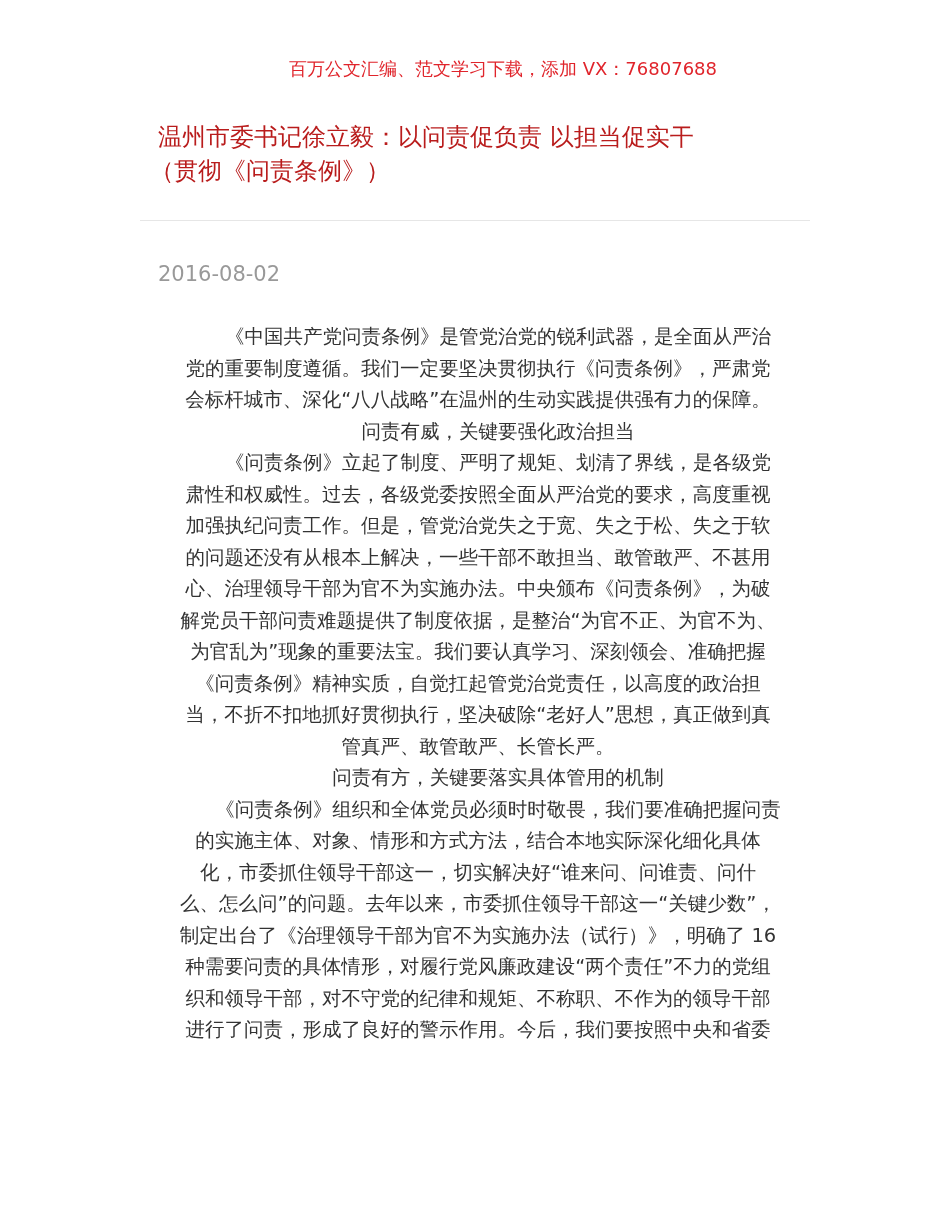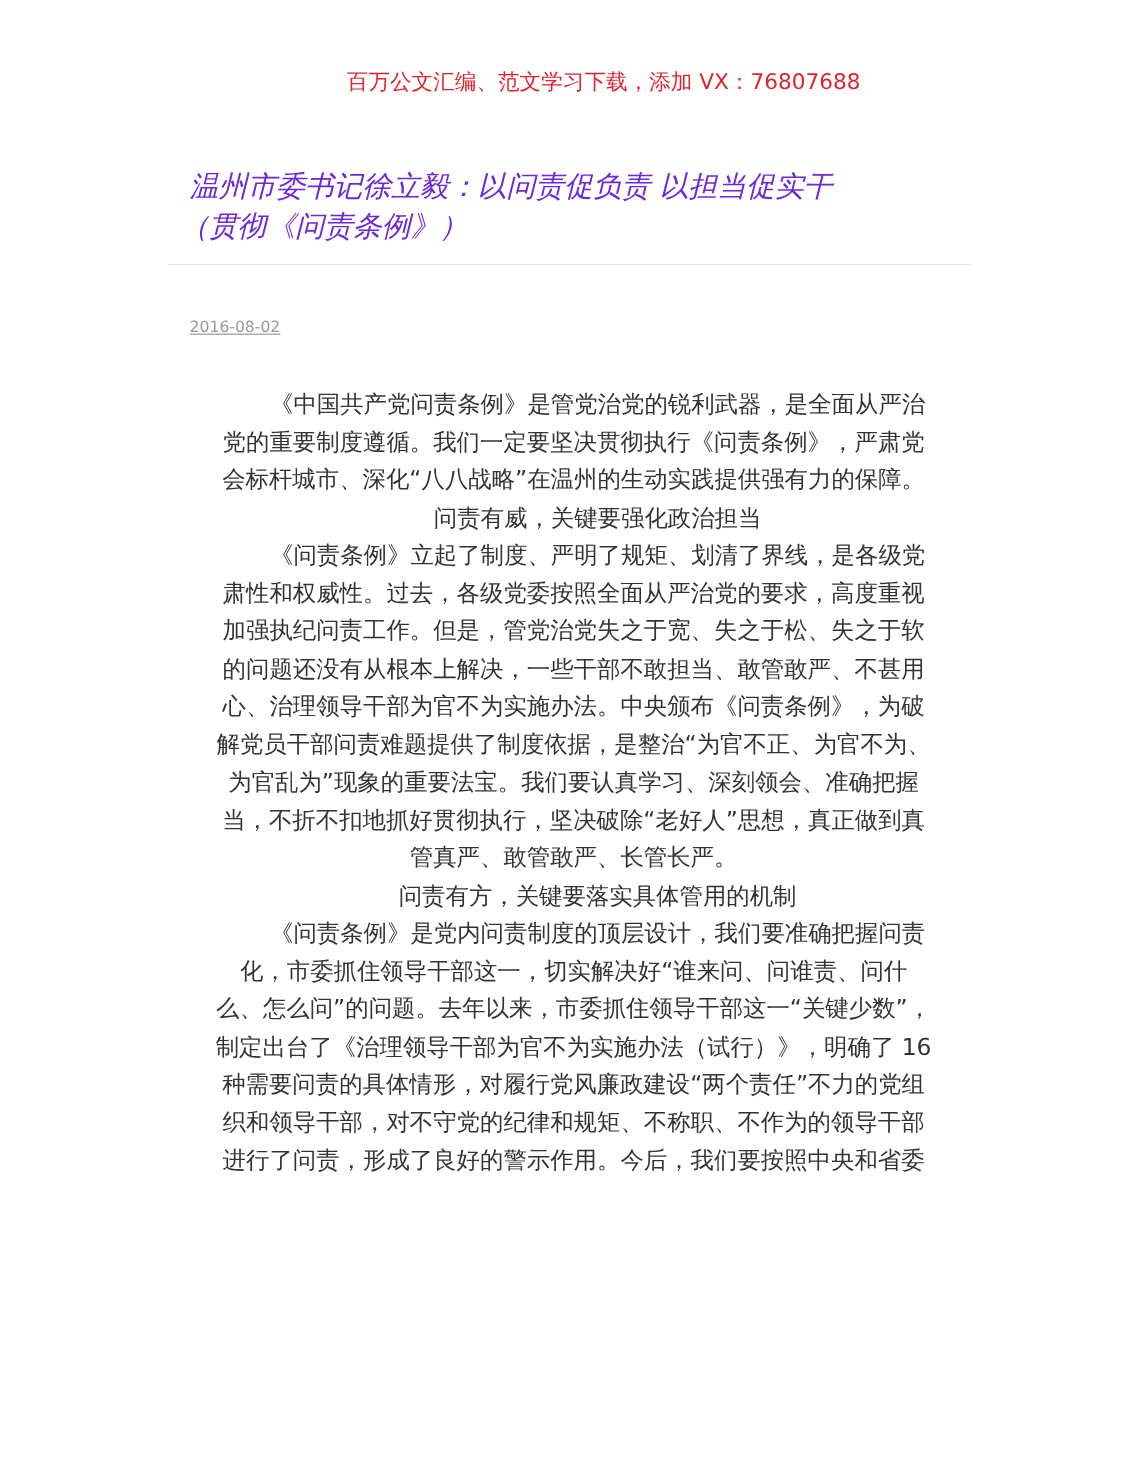--- a/index.html
+++ b/index.html
@@ -1,26 +1,26 @@
 <!DOCTYPE html>
 <html><head>
 <meta charset="utf-8">
 <style>
   html, body { margin: 0; padding: 0; background: #ffffff; }
   body { width: 950px; height: 1230px; position: relative; overflow: hidden;
          font-family: "DejaVu Sans", "Liberation Sans", sans-serif; }
   .banner { position: absolute; top: 56px; left: 0; width: 950px; text-align: center;
             color: #e0242b; font-size: 18px; line-height: 26px; margin-left: 28px; }
-  .title { position: absolute; top: 138px; left: 158px; width: 640px;
-           color: #6d28d9; font-size: 24px; line-height: 34px; font-style: italic; }
+  .title { position: absolute; top: 120px; left: 158px; width: 640px;
+           color: #b91c1c; font-size: 24px; line-height: 34px; }
   .title .l2 { display: block; margin-left: -8px; }
   .divider { position: absolute; top: 220px; left: 140px; width: 670px; height: 1px;
              background: #e6e6e6; }
   .date { position: absolute; top: 262px; left: 158px; color: #999999;
-          font-size: 13px; line-height: 24px; text-decoration: underline; }
+          font-size: 21px; line-height: 24px; }
   .article { position: absolute; top: 321px; left: 158px; width: 640px;
              color: #333333; font-size: 19.5px; }
   .line { height: 31.5px; line-height: 31.5px; white-space: nowrap; text-align: center; }
   .indent { padding-left: 40px; }
 </style>
 </head>
 <body>
 
 <div class="banner">百万公文汇编、范文学习下载，添加 VX：76807688</div>
 
@@ -38,23 +38,25 @@
     <div class="line">党的重要制度遵循。我们一定要坚决贯彻执行《问责条例》，严肃党</div>
     <div class="line">会标杆城市、深化“八八战略”在温州的生动实践提供强有力的保障。</div>
     <div class="line indent">问责有威，关键要强化政治担当</div>
     <div class="line indent">《问责条例》立起了制度、严明了规矩、划清了界线，是各级党</div>
     <div class="line">肃性和权威性。过去，各级党委按照全面从严治党的要求，高度重视</div>
     <div class="line">加强执纪问责工作。但是，管党治党失之于宽、失之于松、失之于软</div>
     <div class="line">的问题还没有从根本上解决，一些干部不敢担当、敢管敢严、不甚用</div>
     <div class="line">心、治理领导干部为官不为实施办法。中央颁布《问责条例》，为破</div>
     <div class="line">解党员干部问责难题提供了制度依据，是整治“为官不正、为官不为、</div>
     <div class="line">为官乱为”现象的重要法宝。我们要认真学习、深刻领会、准确把握</div>
+    <div class="line">《问责条例》精神实质，自觉扛起管党治党责任，以高度的政治担</div>
     <div class="line">当，不折不扣地抓好贯彻执行，坚决破除“老好人”思想，真正做到真</div>
     <div class="line">管真严、敢管敢严、长管长严。</div>
     <div class="line indent">问责有方，关键要落实具体管用的机制</div>
-    <div class="line indent">《问责条例》是党内问责制度的顶层设计，我们要准确把握问责</div>
+    <div class="line indent">《问责条例》组织和全体党员必须时时敬畏，我们要准确把握问责</div>
+    <div class="line">的实施主体、对象、情形和方式方法，结合本地实际深化细化具体</div>
     <div class="line">化，市委抓住领导干部这一，切实解决好“谁来问、问谁责、问什</div>
     <div class="line">么、怎么问”的问题。去年以来，市委抓住领导干部这一“关键少数”，</div>
     <div class="line">制定出台了《治理领导干部为官不为实施办法（试行）》，明确了 16</div>
     <div class="line">种需要问责的具体情形，对履行党风廉政建设“两个责任”不力的党组</div>
     <div class="line">织和领导干部，对不守党的纪律和规矩、不称职、不作为的领导干部</div>
     <div class="line">进行了问责，形成了良好的警示作用。今后，我们要按照中央和省委</div>
   </div>
 
 </body></html>

